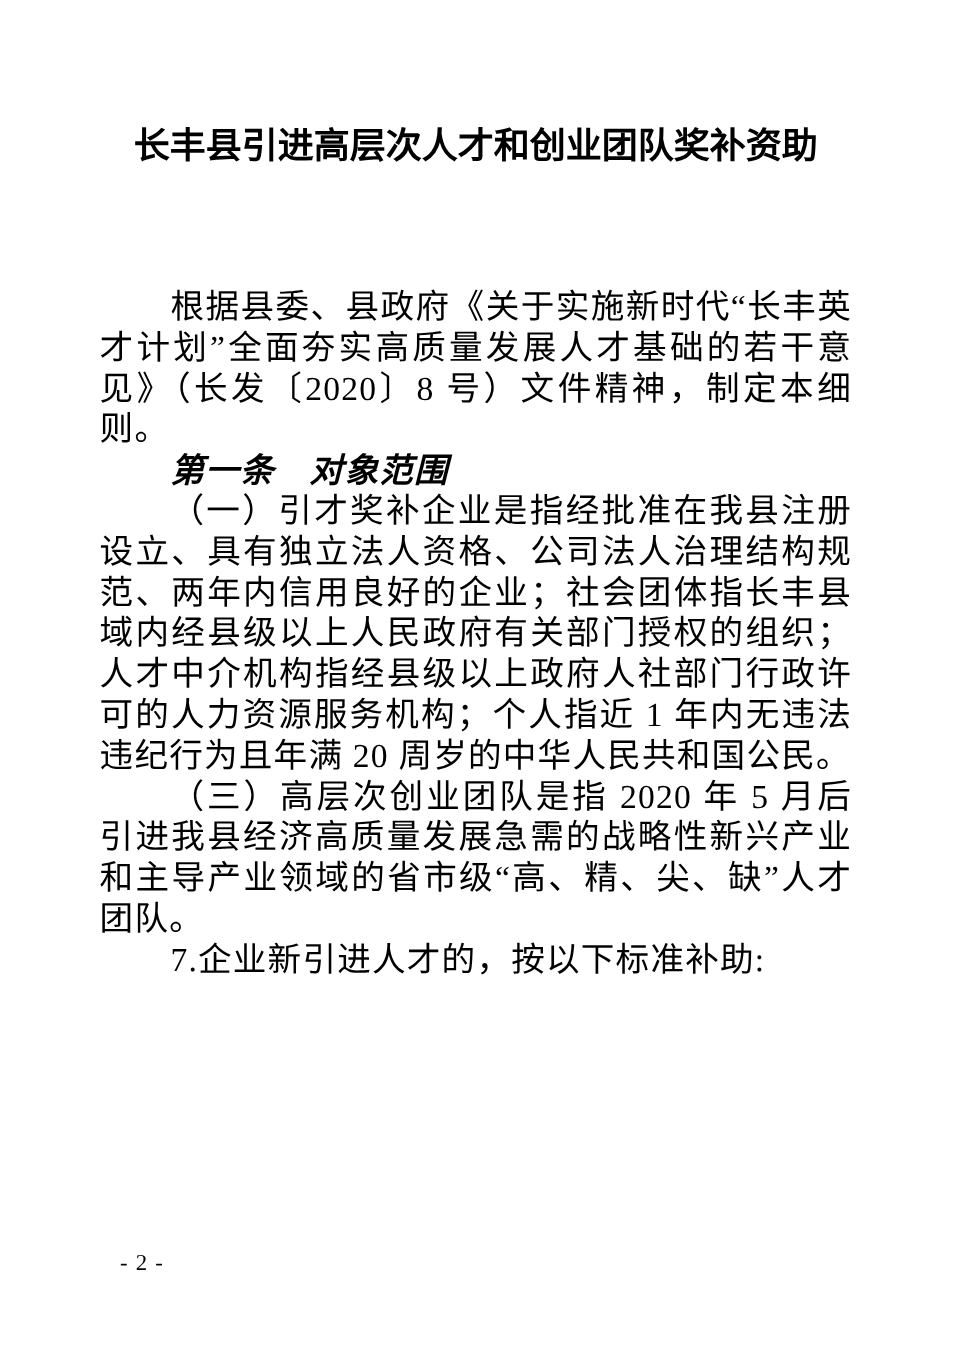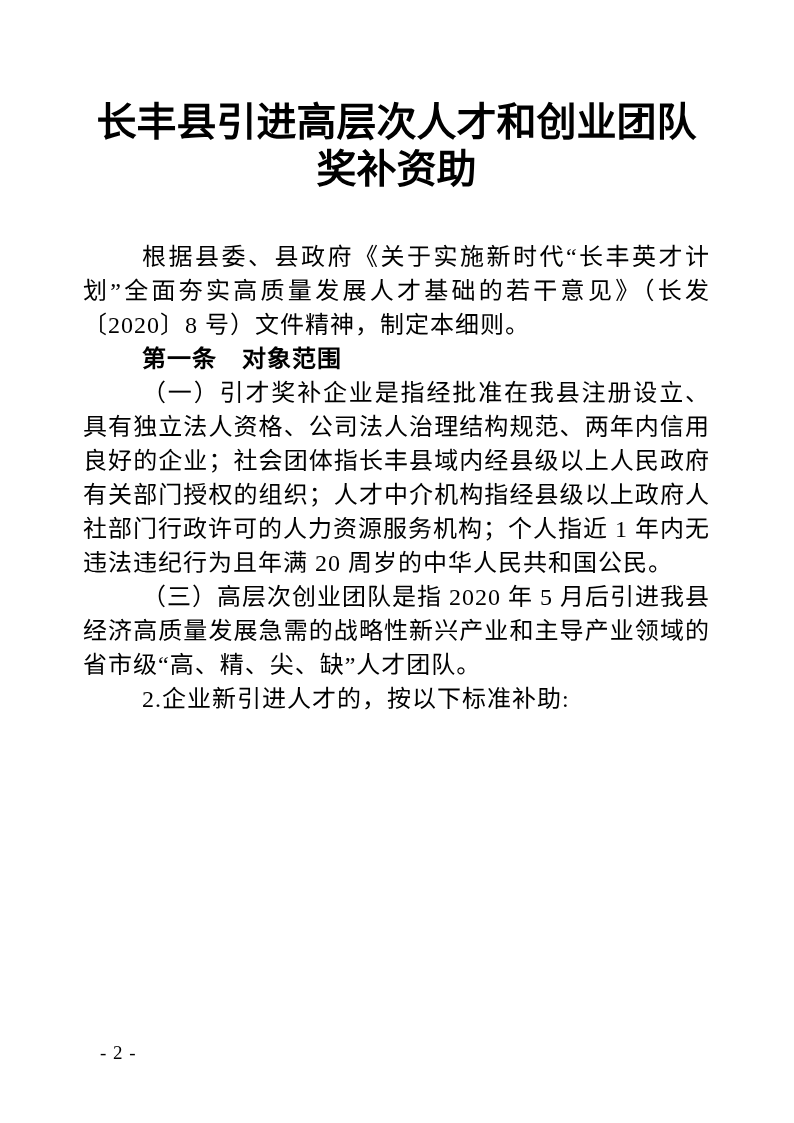--- a/index.html
+++ b/index.html
@@ -16,43 +16,44 @@
     font-family: "Liberation Serif", "DejaVu Serif", serif;
   }
   .doc-title {
     position: absolute;
     left: 83px;
     top: 99px;
     width: 627px;
     text-align: center;
     font-family: Liberation Serif, serif;
     font-weight: 700;
-    font-size: 40px;
+    font-size: 30px;
     line-height: 47px;
     letter-spacing: 0px;
   }
   .doc-body {
     position: absolute;
     left: 83px;
     top: 240px;
     width: 627px;
-    font-size: 24px;
+    font-size: 28px;
     line-height: 34px;
     letter-spacing: 1px;
     text-align: justify;
     font-family: "Liberation Serif", "DejaVu Serif", serif;
   }
   .doc-body p {
     margin: 0;
     padding: 0;
     text-indent: 59px;
   }
   .doc-body p.heading {
     font-family: "Liberation Sans", "DejaVu Sans", sans-serif;
     font-weight: 700;
+    font-style: italic;
   }
   .page-number {
     position: absolute;
     left: 100px;
     top: 1042px;
     font-size: 19px;
     line-height: 22px;
     letter-spacing: 1px;
     font-family: "Liberation Serif", "DejaVu Serif", serif;
   }
@@ -62,16 +63,16 @@
 
 <header class="doc-title">
   <div>长丰县引进高层次人才和创业团队奖补资助</div>
 </header>
 
 <main class="doc-body">
   <p class="body">根据县委、县政府《关于实施新时代“长丰英才计划”全面夯实高质量发展人才基础的若干意见》（长发〔2020〕8 号）文件精神，制定本细则。</p>
   <p class="heading">第一条　对象范围</p>
   <p class="body">（一）引才奖补企业是指经批准在我县注册设立、具有独立法人资格、公司法人治理结构规范、两年内信用良好的企业；社会团体指长丰县域内经县级以上人民政府有关部门授权的组织；人才中介机构指经县级以上政府人社部门行政许可的人力资源服务机构；个人指近 1 年内无违法违纪行为且年满 20 周岁的中华人民共和国公民。</p>
   <p class="body">（三）高层次创业团队是指 2020 年 5 月后引进我县经济高质量发展急需的战略性新兴产业和主导产业领域的省市级“高、精、尖、缺”人才团队。</p>
-  <p class="body">2.企业新引进人才的，按以下标准补助:</p>
+  <p class="body">7.企业新引进人才的，按以下标准补助:</p>
 </main>
 
 <footer class="page-number">- 2 -</footer>
 
 </body></html>

